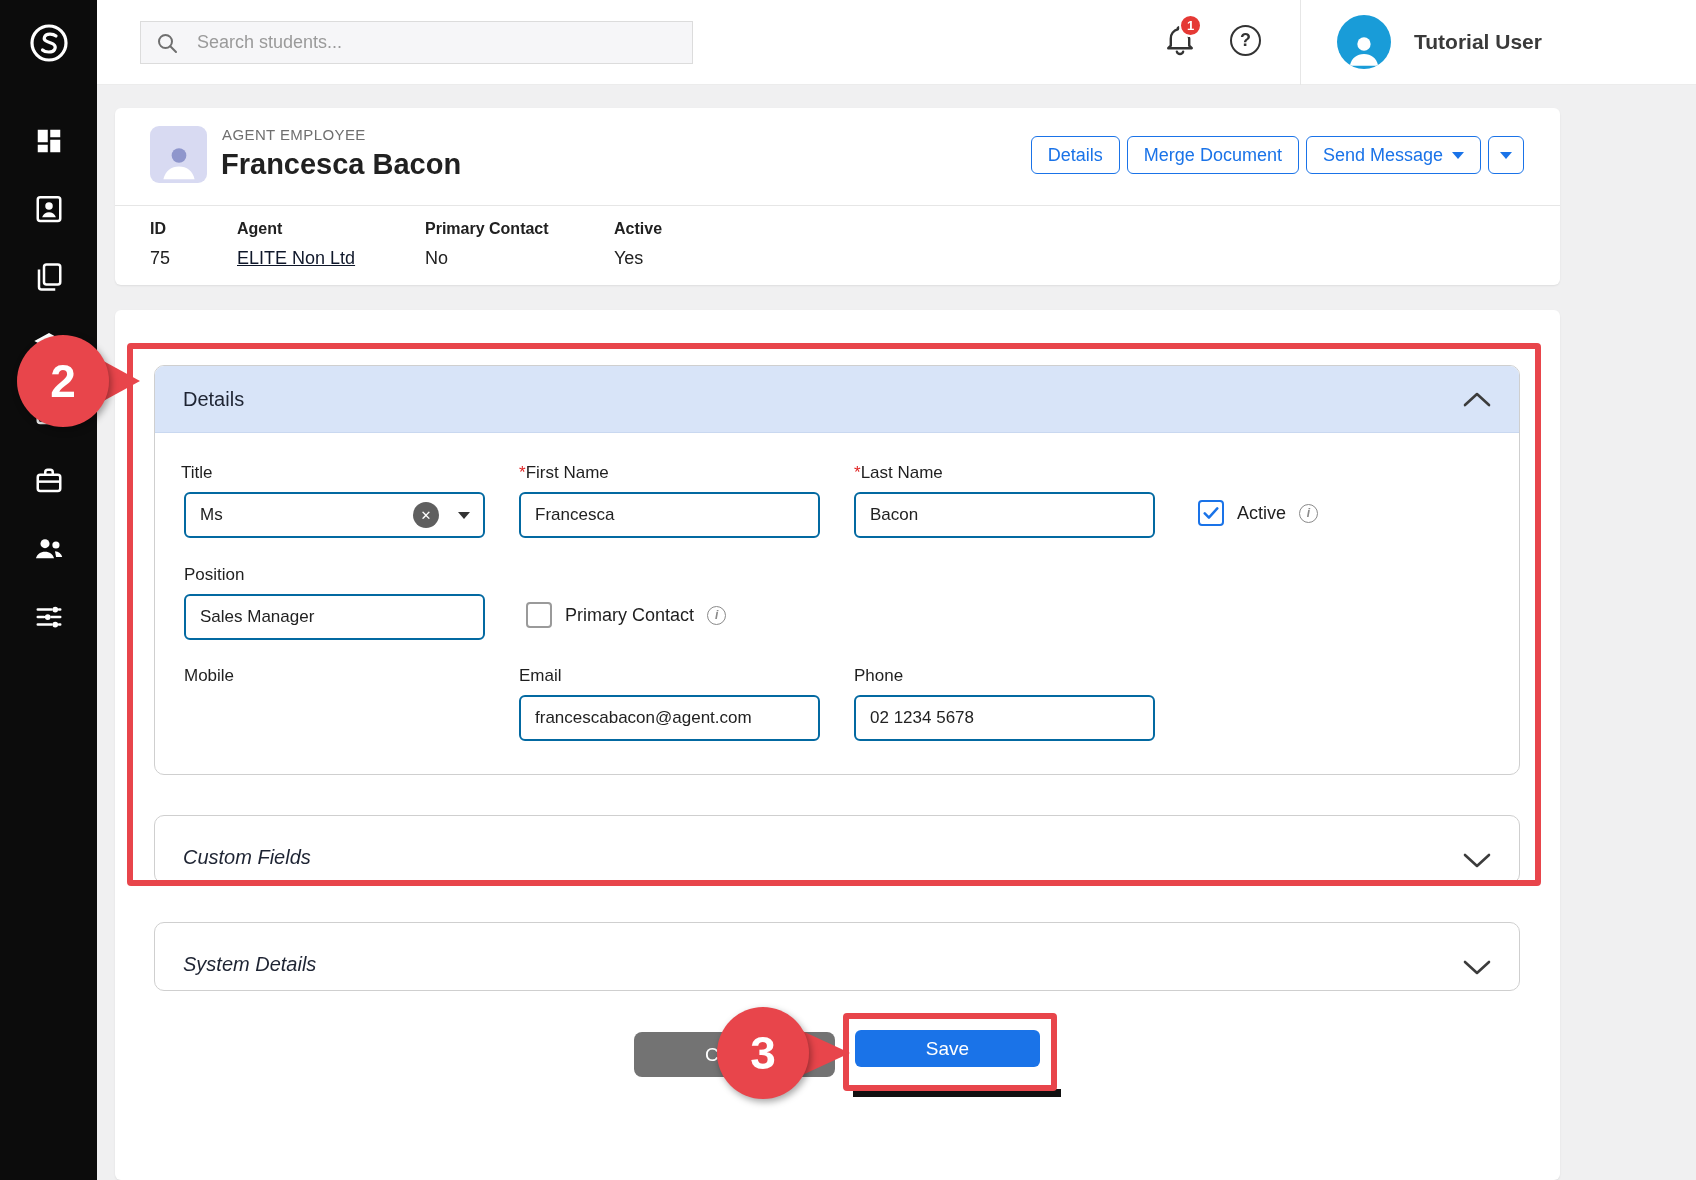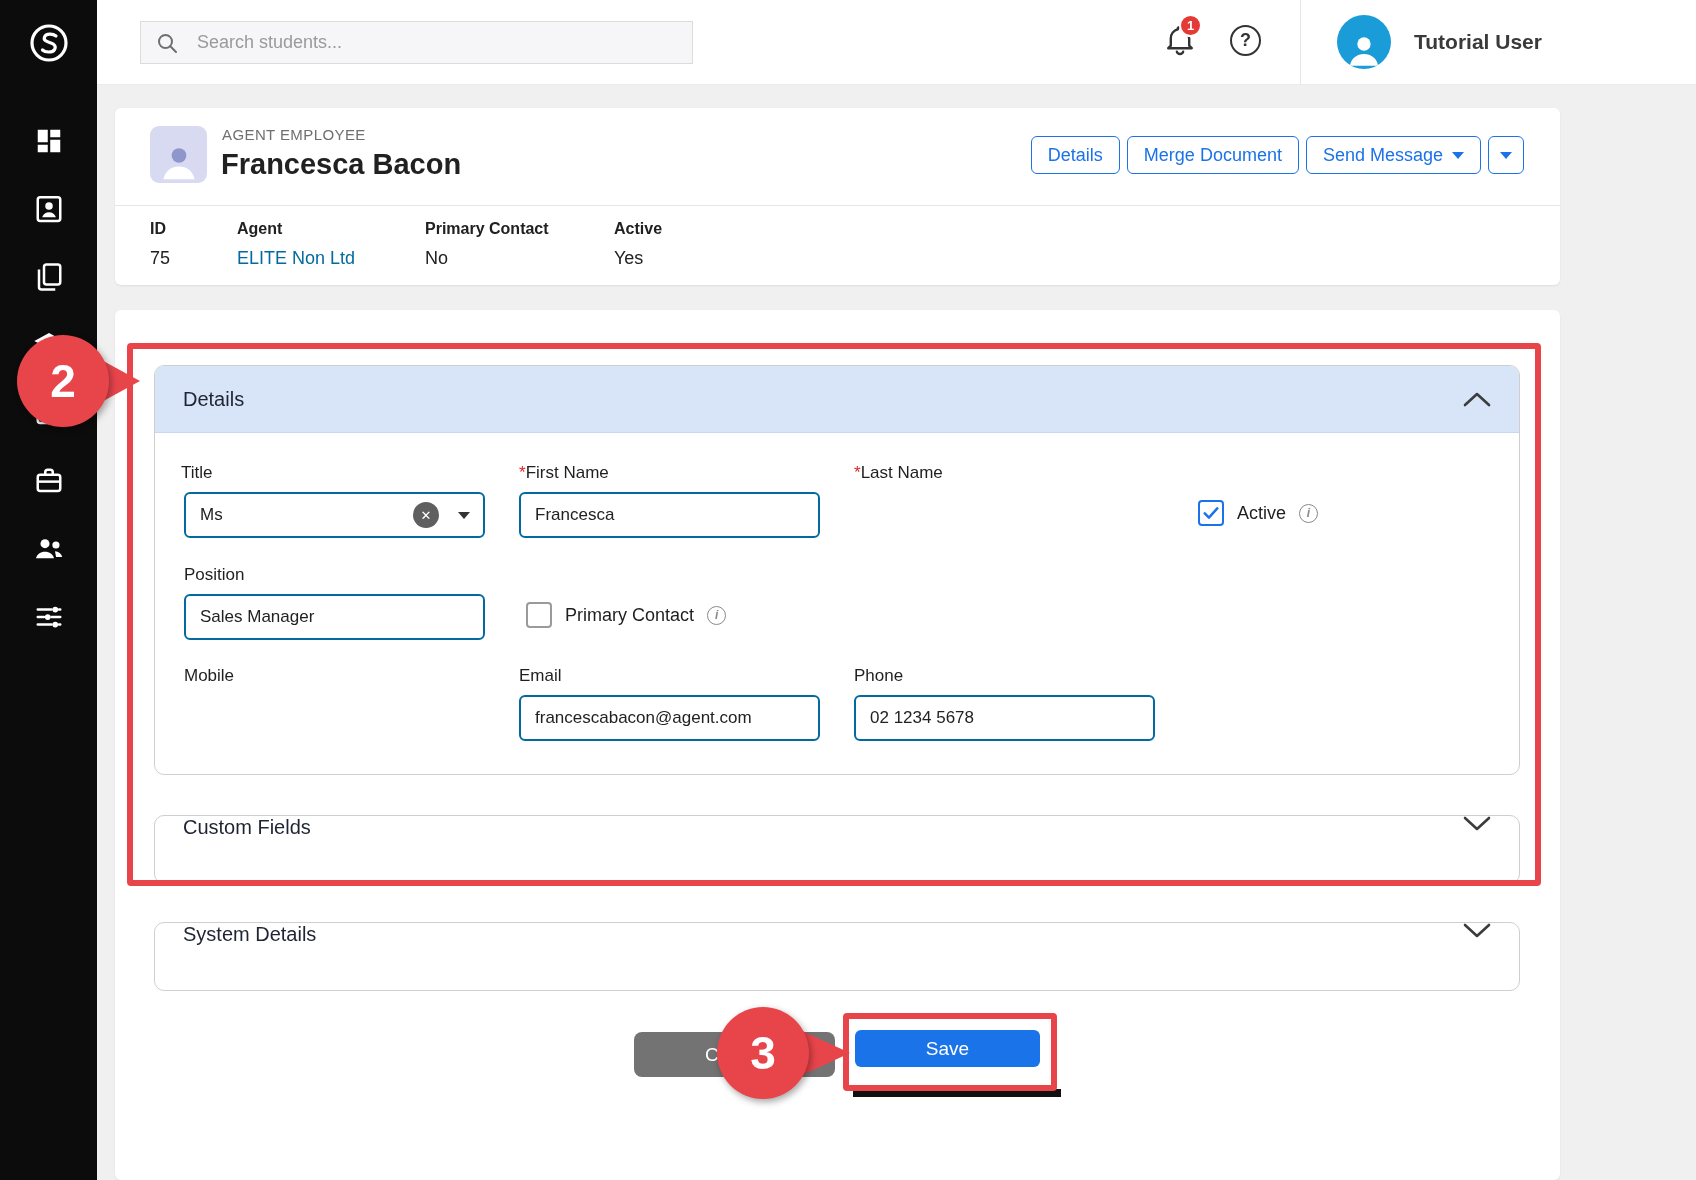--- a/index.html
+++ b/index.html
@@ -30,30 +30,30 @@
   .hc-avatar { position:absolute; left:35px; top:18px; width:57px; height:57px; border-radius:9px; background:#d8daf2; display:flex; align-items:flex-end; justify-content:center; overflow:hidden; }
   .hc-type { position:absolute; left:107px; top:18px; font-size:15px; color:#6f6f6f; letter-spacing:.4px; }
   .hc-name { position:absolute; left:106px; top:40px; font-size:29px; font-weight:700; color:#212121; }
   .hc-actions { position:absolute; right:36px; top:28px; display:flex; gap:7px; }
   .btn-outline { height:38px; background:#fff; border:1px solid #1a73e8; color:#1a73e8; border-radius:6px; font-size:18px; padding:0 16px; display:flex; align-items:center; gap:9px; cursor:pointer; font-family:"Liberation Sans", sans-serif; }
   .caret { width:0; height:0; border-left:6px solid transparent; border-right:6px solid transparent; border-top:7px solid currentColor; display:inline-block; }
   .hc-divider { position:absolute; left:0; top:97px; width:100%; height:1px; background:#e6e6e6; }
   .info-col { position:absolute; top:112px; }
   .info-label { font-size:16px; font-weight:700; color:#212121; }
   .info-value { margin-top:10px; font-size:18px; color:#212121; }
-  .link { color:#0369a1; cursor:pointer; }
+  .link { color:#0f172a; cursor:pointer;text-decoration:underline; }
 
   
   .form-card { left:115px; top:310px; width:1445px; height:870px; background:#fff; border-radius:6px; box-shadow:0 1px 2px rgba(0,0,0,.08); }
   .panel { position:absolute; left:39px; width:1366px; background:#fff; border:1px solid #cfcfcf; border-radius:10px; }
   .details-panel { top:55px; height:410px; }
   .panel-header { position:absolute; left:0; top:0; width:100%; height:67px; display:flex; align-items:center; justify-content:space-between; padding:0 28px; cursor:pointer; border-radius:9px 9px 0 0; }
   .details-head { background:#d8e4f8; border-bottom:1px solid #c9d8f0; }
   .panel-title { font-size:20px; color:#1e2433; }
-  .collapse-panel { height:69px; display:flex; align-items:flex-start; justify-content:space-between; padding:0 28px; cursor:pointer; }
+  .collapse-panel { height:69px; display:flex; align-items:flex-end; justify-content:space-between; padding:14px 28px; cursor:pointer;font-style:italic; }
   .custom-panel { top:505px; }
   .system-panel { top:612px; }
 
   .field-label { position:absolute; font-size:17px; font-weight:500; color:#1f1f1f; }
   .req { color:#e02424; }
   .text-input { position:absolute; height:46px; width:301px; border:2px solid #0369a1; border-radius:6px; font-size:17px; color:#222; padding:0 14px; font-family:"Liberation Sans", sans-serif; background:#fff; outline:none; }
   .select-wrap { position:absolute; width:301px; height:46px; }
   .select-wrap input { position:absolute; left:0; top:0; width:301px; padding-right:80px; }
   .clear-btn { position:absolute; right:46px; top:10px; width:26px; height:26px; border-radius:50%; background:#5f5f5f; color:#fff; font-size:13px; display:flex; align-items:center; justify-content:center; cursor:pointer; }
   .select-caret { position:absolute; right:15px; top:20px; color:#333; cursor:pointer; }
@@ -261,20 +261,21 @@
       <div class="select-wrap" style="left:29px; top:126px">
         <input class="text-input" type="text" value="Ms" style="">
         <span class="clear-btn">✕</span>
         <span class="select-caret caret"></span>
       </div>
 
       <div class="field-label" style="left:364px; top:97px"><span class="req">*</span><span>First Name</span></div>
       <input class="text-input" style="left: 364px; top: 126px;" type="text" value="Francesca">
 
       <div class="field-label" style="left:699px; top:97px"><span class="req">*</span><span>Last Name</span></div>
+      <input class="text-input" style="left: 699px; top: 126px;" type="text" value="Bacon">
 
       <div class="check-row" style="left:1043px; top:134px">
         <span class="checkbox checked">
           <svg width="20" height="20" viewBox="0 0 24 24">
               <path d="M4.5 12.5l5 5 10-11" fill="none" stroke="#1a73e8" stroke-width="3" stroke-linecap="round" stroke-linejoin="round"></path>
             </svg>
         </span>
         <span class="check-label">Active</span>
         <span class="info-i">i</span>
       </div>

